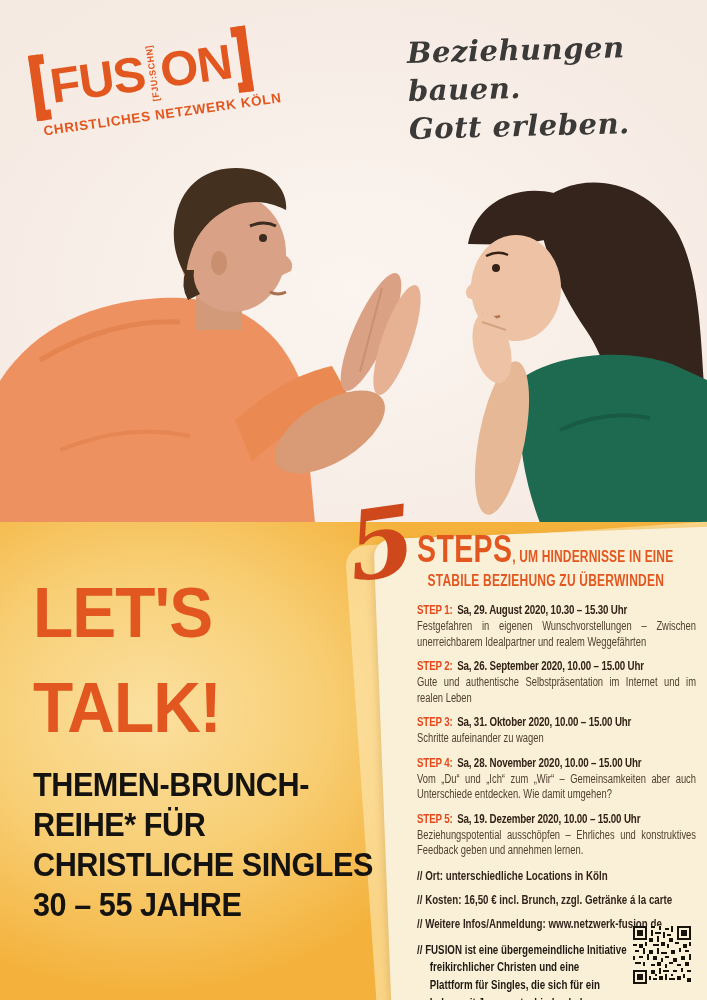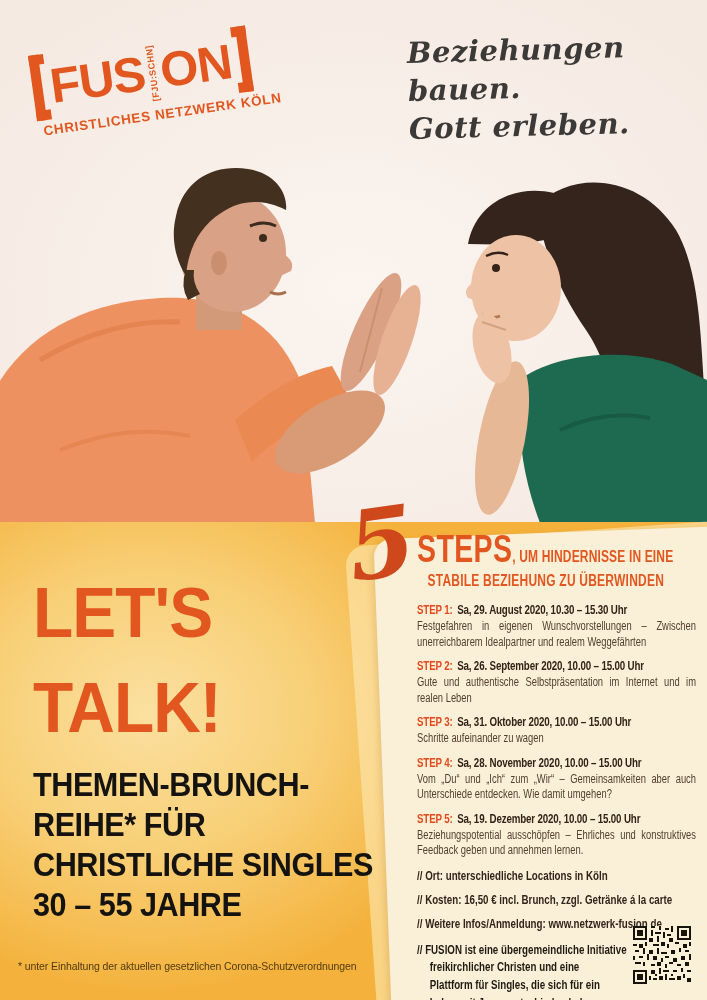--- a/index.html
+++ b/index.html
@@ -130,21 +130,20 @@
   <div class="lets-talk">
     <div>LET'S</div>
     <div>TALK!</div>
   </div>
   <div class="brunch-headline">
     <div>THEMEN-BRUNCH-</div>
     <div>REIHE* FÜR</div>
     <div>CHRISTLICHE SINGLES</div>
     <div>30 – 55 JAHRE</div>
   </div>
-  <div class="footnote">* unter Einhaltung der aktuellen gesetzlichen Corona-Schutzverordnungen</div>
 
   <div class="big-five">5</div>
 
   <div class="panel-content">
     <div class="steps-heading">
       <span class="big">STEPS</span>
       <span class="rest">, UM HINDERNISSE IN EINE</span>
     </div>
     <div class="steps-heading2">STABILE BEZIEHUNG ZU ÜBERWINDEN</div>
 

